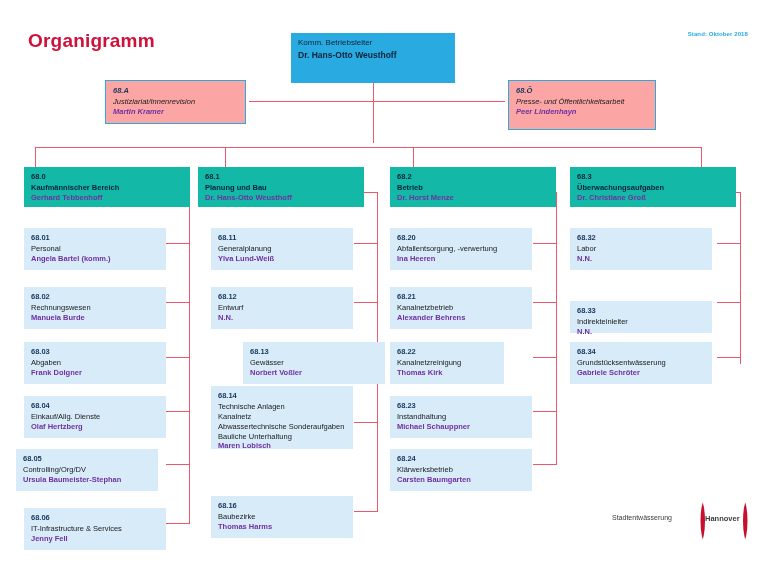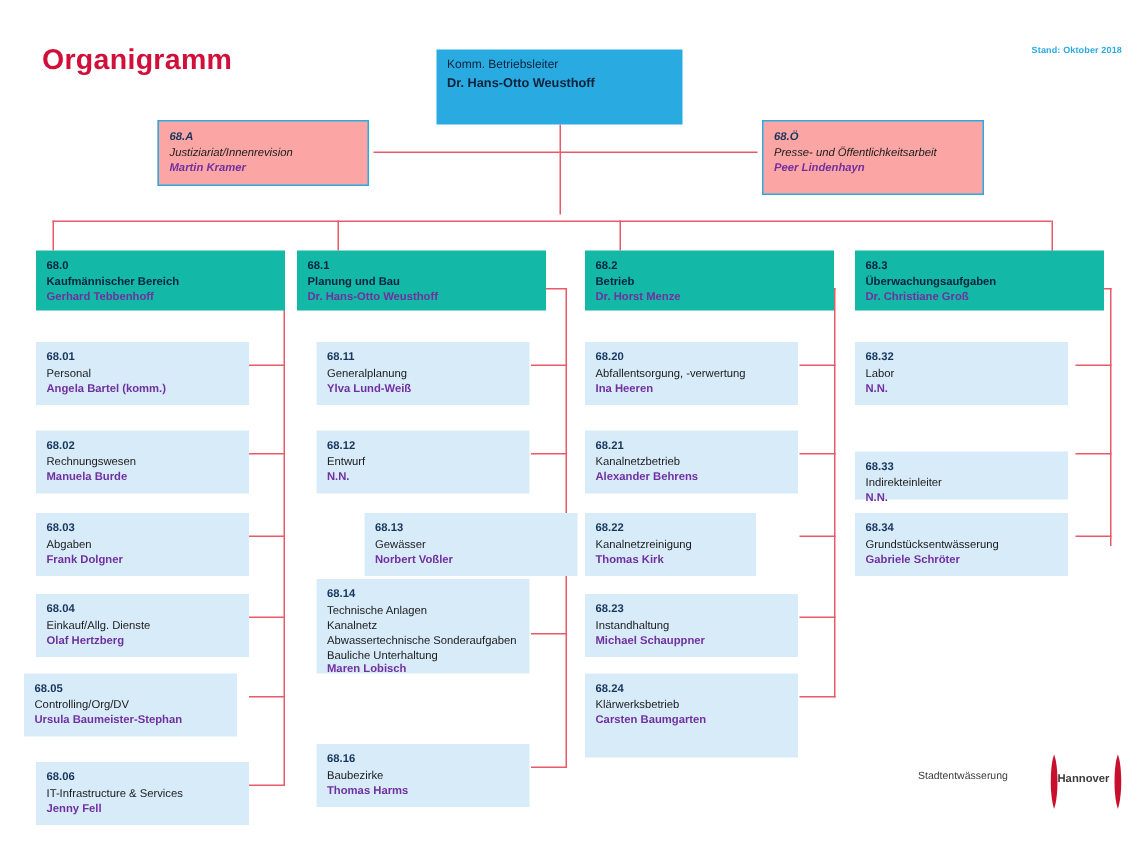--- a/index.html
+++ b/index.html
@@ -337,21 +337,21 @@
   <div class="box unit-box" style="left:390px; top:342px; width:114px; height:42px;">
     <div class="code">68.22</div>
     <div class="desc">Kanalnetzreinigung</div>
     <div class="person">Thomas Kirk</div>
   </div>
   <div class="box unit-box" style="left:390px; top:396px; width:142px; height:42px;">
     <div class="code">68.23</div>
     <div class="desc">Instandhaltung</div>
     <div class="person">Michael Schauppner</div>
   </div>
-  <div class="box unit-box" style="left:390px; top:449px; width:142px; height:56px;">
+  <div class="box unit-box" style="left:390px; top:449px; width:142px; height:42px;">
     <div class="code">68.24</div>
     <div class="desc">Klärwerksbetrieb</div>
     <div class="person">Carsten Baumgarten</div>
   </div>
 
   <div class="box unit-box" style="left:570px; top:228px; width:142px; height:42px;">
     <div class="code">68.32</div>
     <div class="desc">Labor</div>
     <div class="person">N.N.</div>
   </div>

